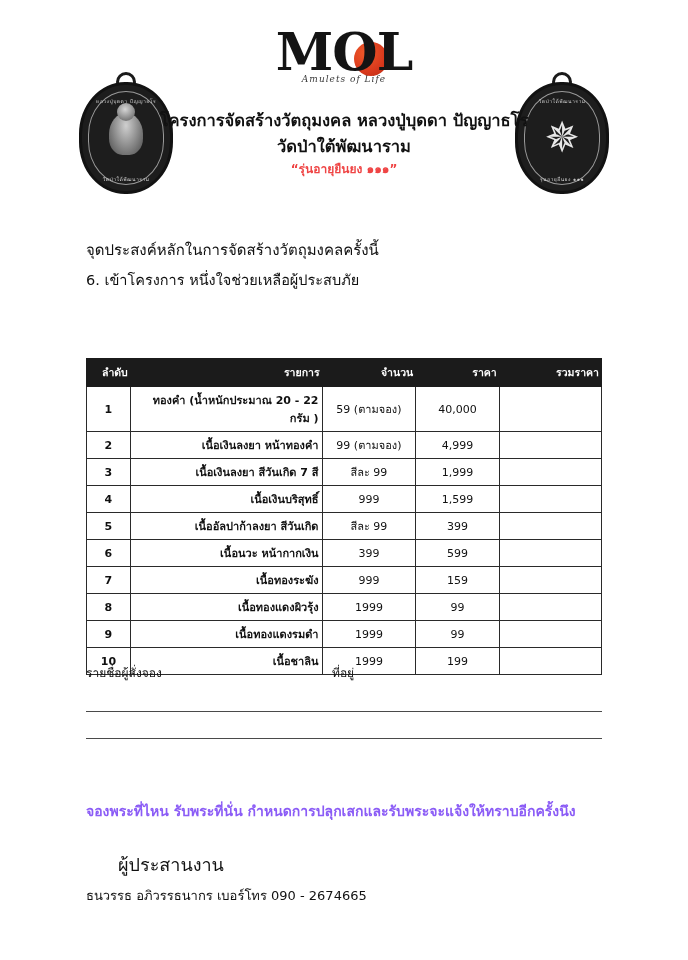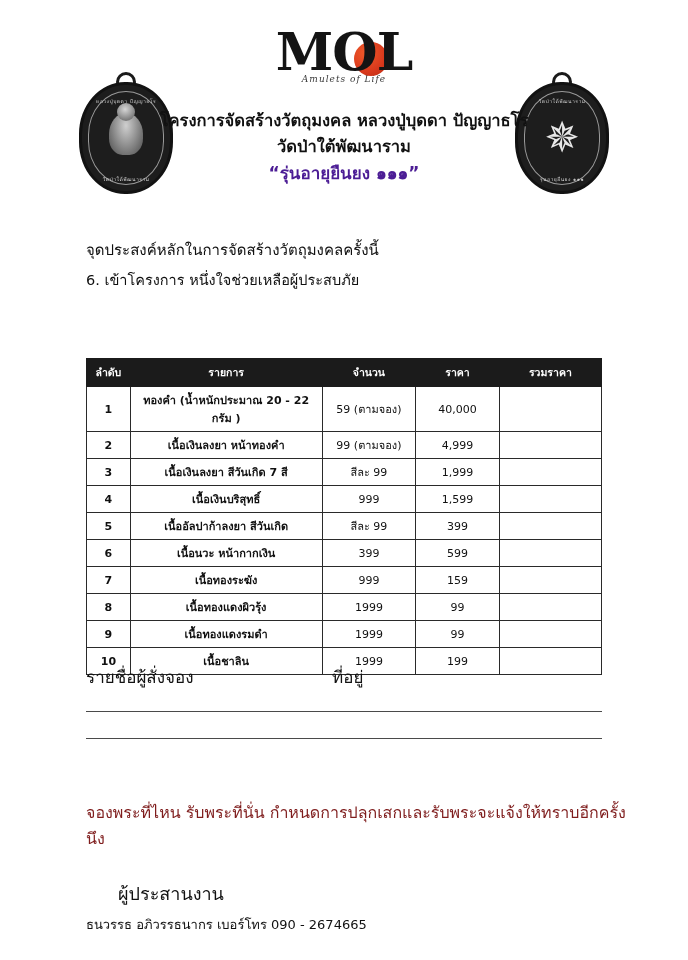--- a/index.html
+++ b/index.html
@@ -173,23 +173,23 @@
     color: #111111;
     line-height: 1.55;
   }
   .title-line-2 {
     font-size: 16.5px;
     font-weight: bold;
     color: #111111;
     line-height: 1.55;
   }
   .title-line-3 {
-    font-size: 17px;
-    font-weight: bold;
-    color: #4c1d95;
+    font-size: 12px;
+    font-weight: bold;
+    color: #ef4444;
     line-height: 1.7;
   }
 
   
   .purpose {
     position: absolute;
     left: 86px;
     top: 238px;
     width: 520px;
   }
@@ -217,67 +217,68 @@
     width: 100%;
     font-size: 11px;
   }
   table.order-table thead th {
     background: #1b1b1b;
     color: #ffffff;
     font-weight: bold;
     font-size: 10.5px;
     padding: 5px 2px;
     border: 1px solid #1b1b1b;
-    text-align: center;
+    text-align: right;
   }
   table.order-table tbody td {
     border: 1px solid #2a2a2a;
     padding: 4px 3px;
     height: 17px;
     color: #101010;
   }
   .col-no    { width: 38px;  text-align: center; font-weight: bold; }
-  .col-item  { width: 198px; text-align: center; }
+  .col-item  { width: 198px; text-align: right; }
   .col-qty   { width: 92px;  text-align: center; }
   .col-price { width: 80px;  text-align: center; }
   .col-total { width: 102px; }
   .item-bold { font-weight: bold; }
 
   
   .reserve {
     position: absolute;
     left: 86px;
     top: 663px;
     width: 516px;
   }
   .reserve-labels {
     position: relative;
     height: 22px;
-    font-size: 17px;
+    font-size: 12px;
     color: #121212;
   }
   .reserve-label-name { position: absolute; left: 0; top: 0; }
   .reserve-label-addr { position: absolute; left: 246px; top: 0; }
   .rule {
     border: 0;
     border-top: 1px solid #4a4a4a;
     margin: 26px 0 0 0;
   }
 
   
   .footer {
     position: absolute;
     left: 86px;
     top: 800px;
     width: 540px;
   }
   .footer-note {
-    font-size: 16px;
-    color: #7f1d1d;
+    font-size: 14px;
+    color: #8b5cf6;
     line-height: 1.6;
+    font-weight: bold;
   }
   .footer-role {
     font-size: 18px;
     color: #111111;
     margin-top: 28px;
     margin-left: 32px;
   }
   .footer-contact {
     font-size: 13px;
     color: #111111;

